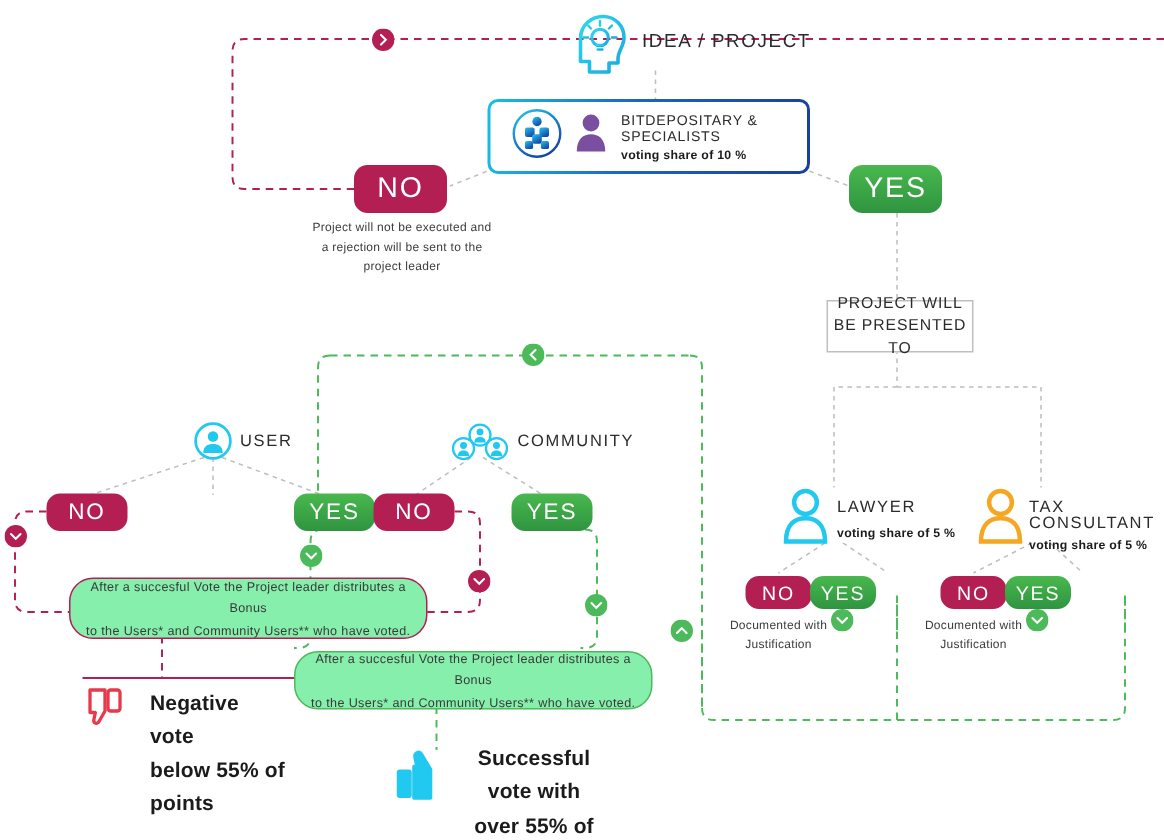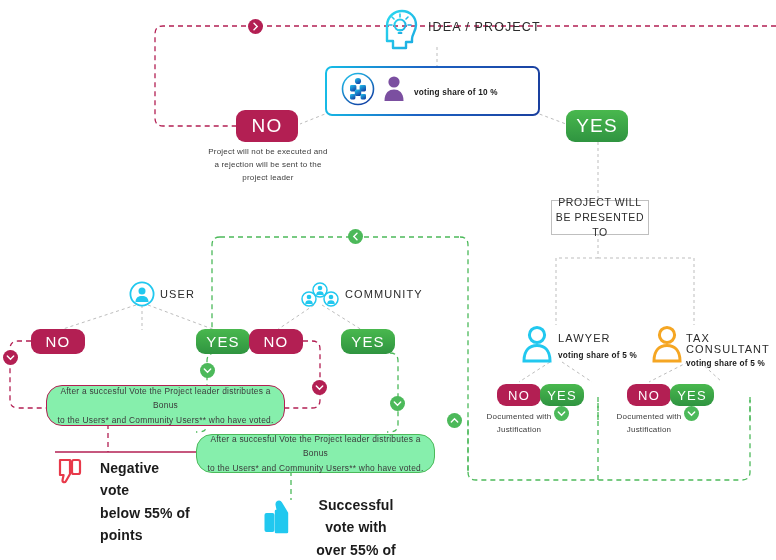--- a/index.html
+++ b/index.html
@@ -215,20 +215,21 @@
           <rect x="19.6" y="22" width="5.4" height="5.4" rx="1.3" fill="url(#gbl)"></rect>
         </svg>
       </div>
       <div class="ic" style="position:relative;left:0;top:0;margin-right:9px;">
         <svg width="22" height="30" viewBox="0 0 22 30">
           <circle cx="11" cy="8" r="5.6" fill="#7b4fa0"></circle>
           <path d="M1.5 27 C1.5 18.5 6 15.5 11 15.5 C16 15.5 20.5 18.5 20.5 27 Z" fill="#7b4fa0"></path>
         </svg>
       </div>
       <div>
+        <div style="font-size:9.4px;letter-spacing:.55px;color:#2b2b2b;">BITDEPOSITARY &amp; SPECIALISTS</div>
         <div class="sub" style="margin-top:3px;">voting share of 10 %</div>
       </div>
     </div>
   </div>
 
   <div class="pill no big" style="left:236px;top:110px;">NO</div>
   <div class="cap" style="left:204px;top:145px;width:128px;white-space:pre-line;">Project will not be executed and
 a rejection will be sent to the
 project leader</div>
 

